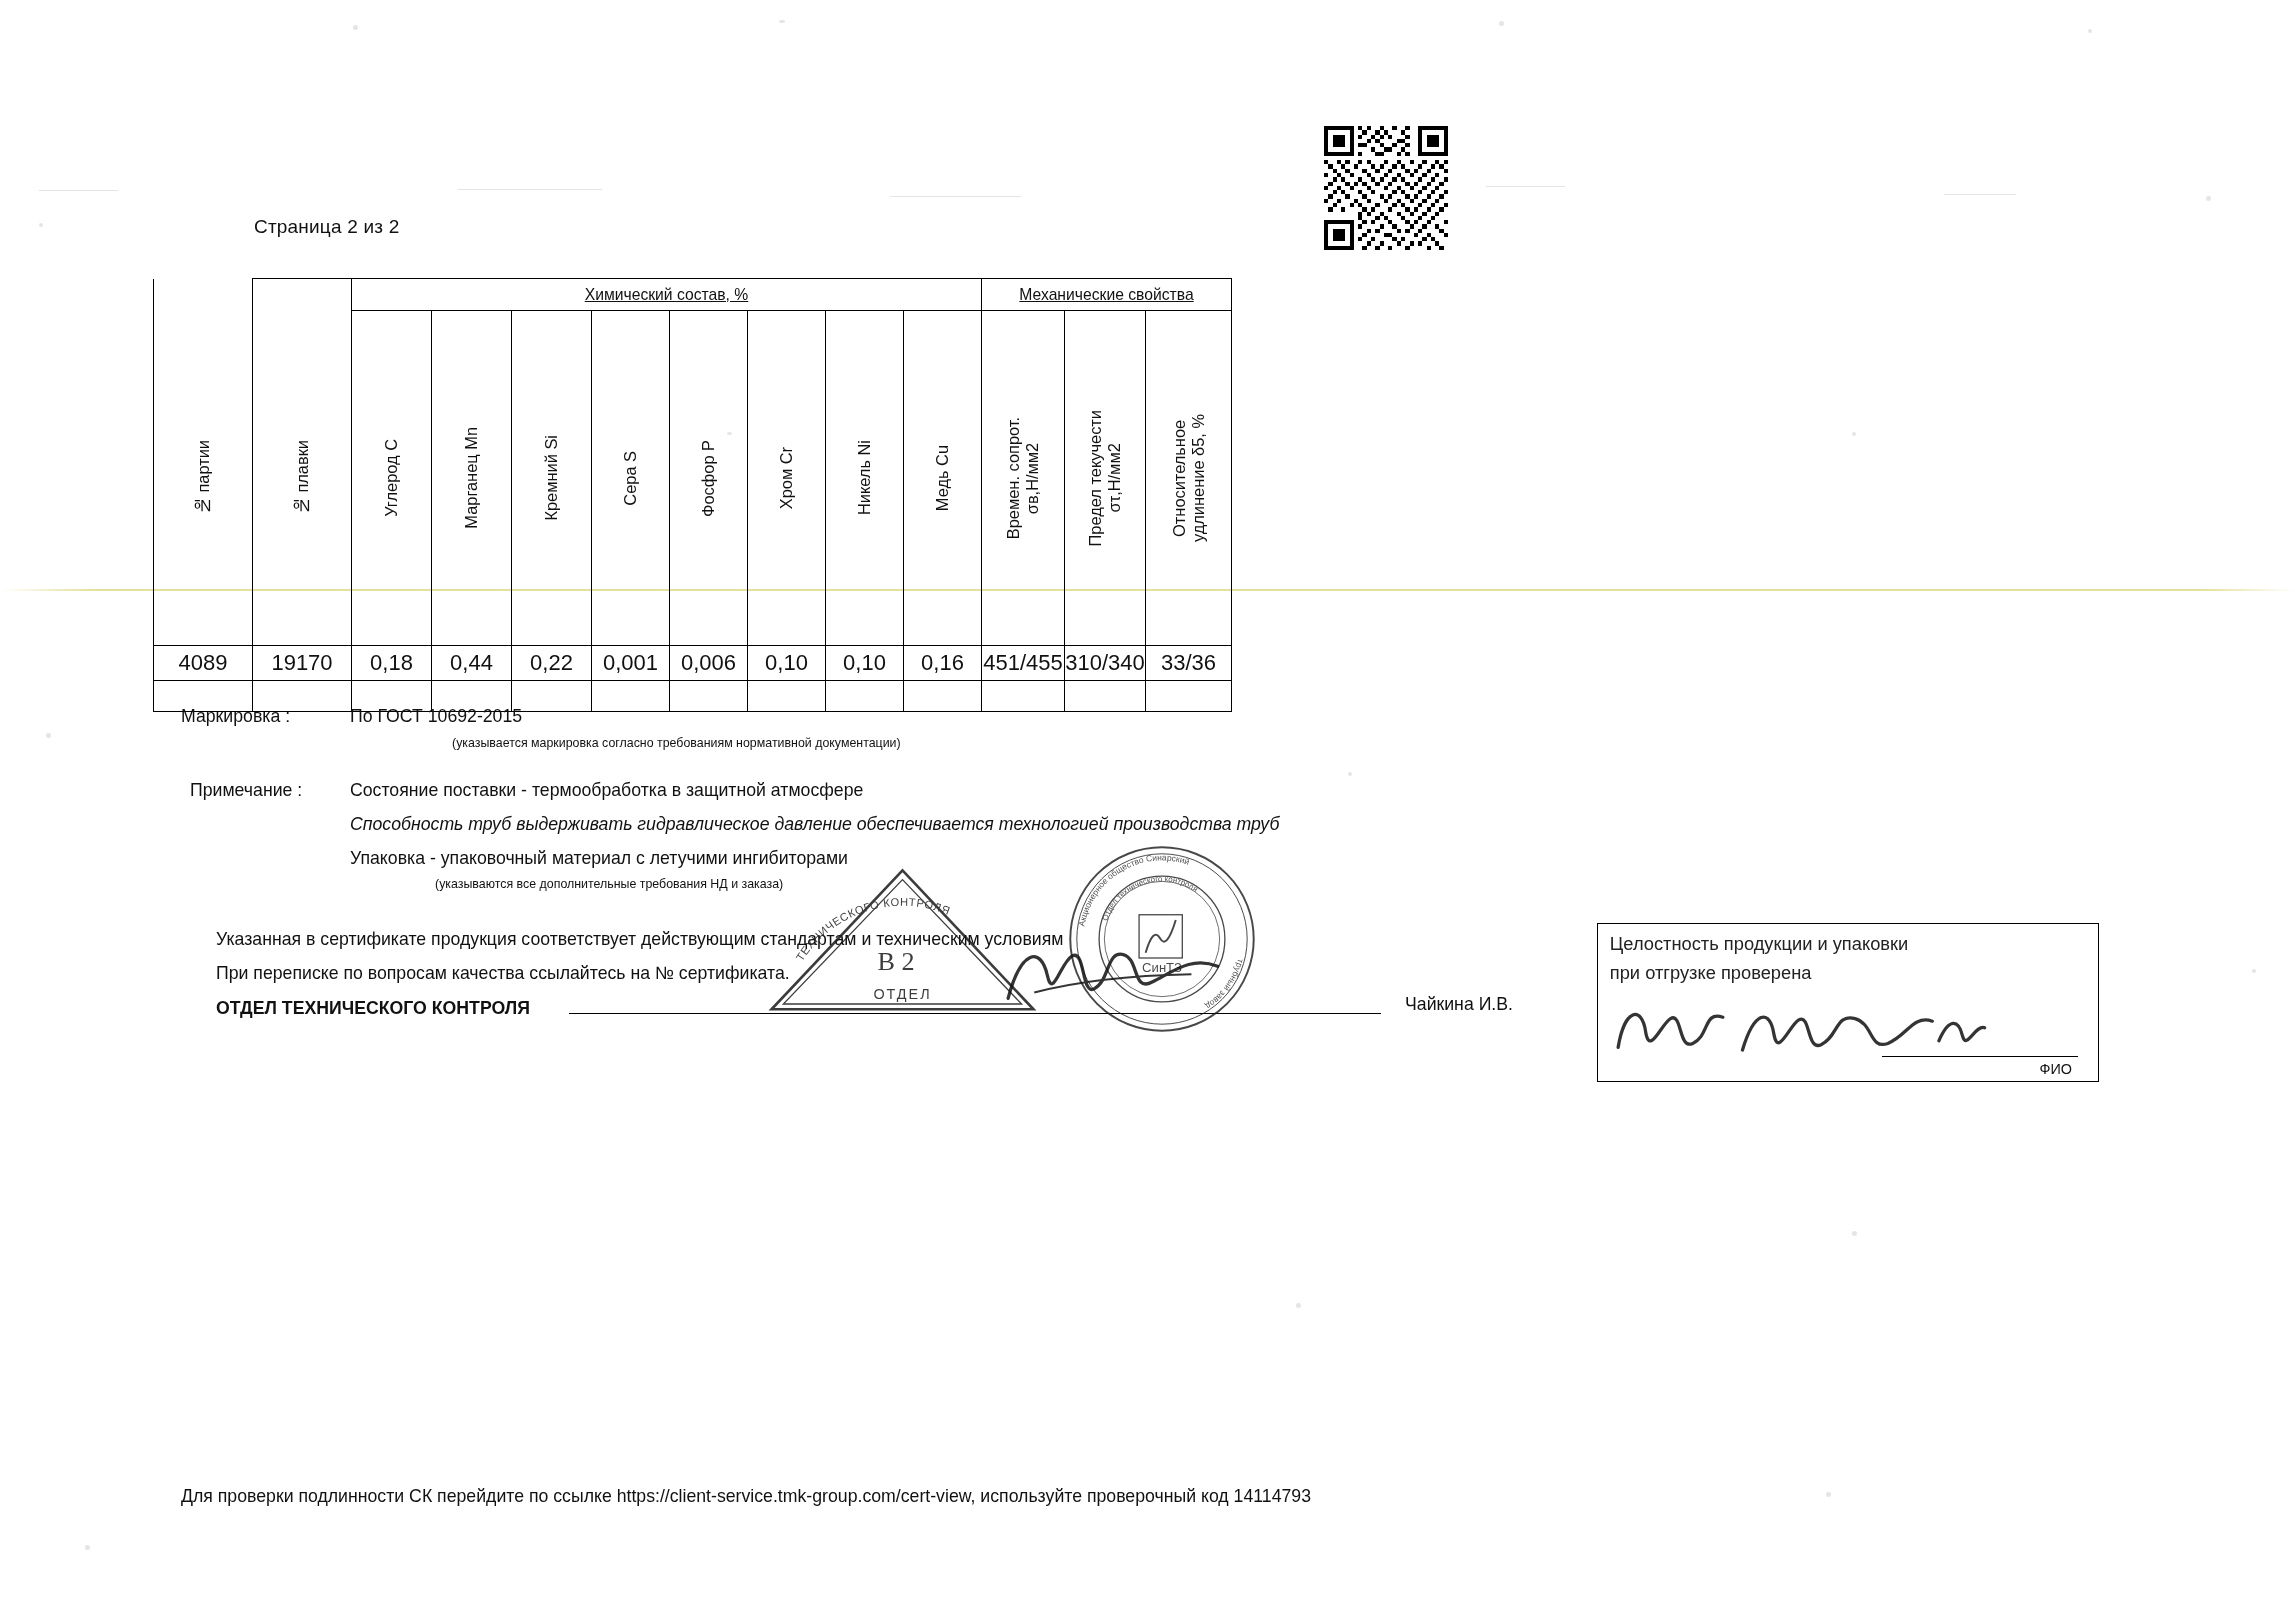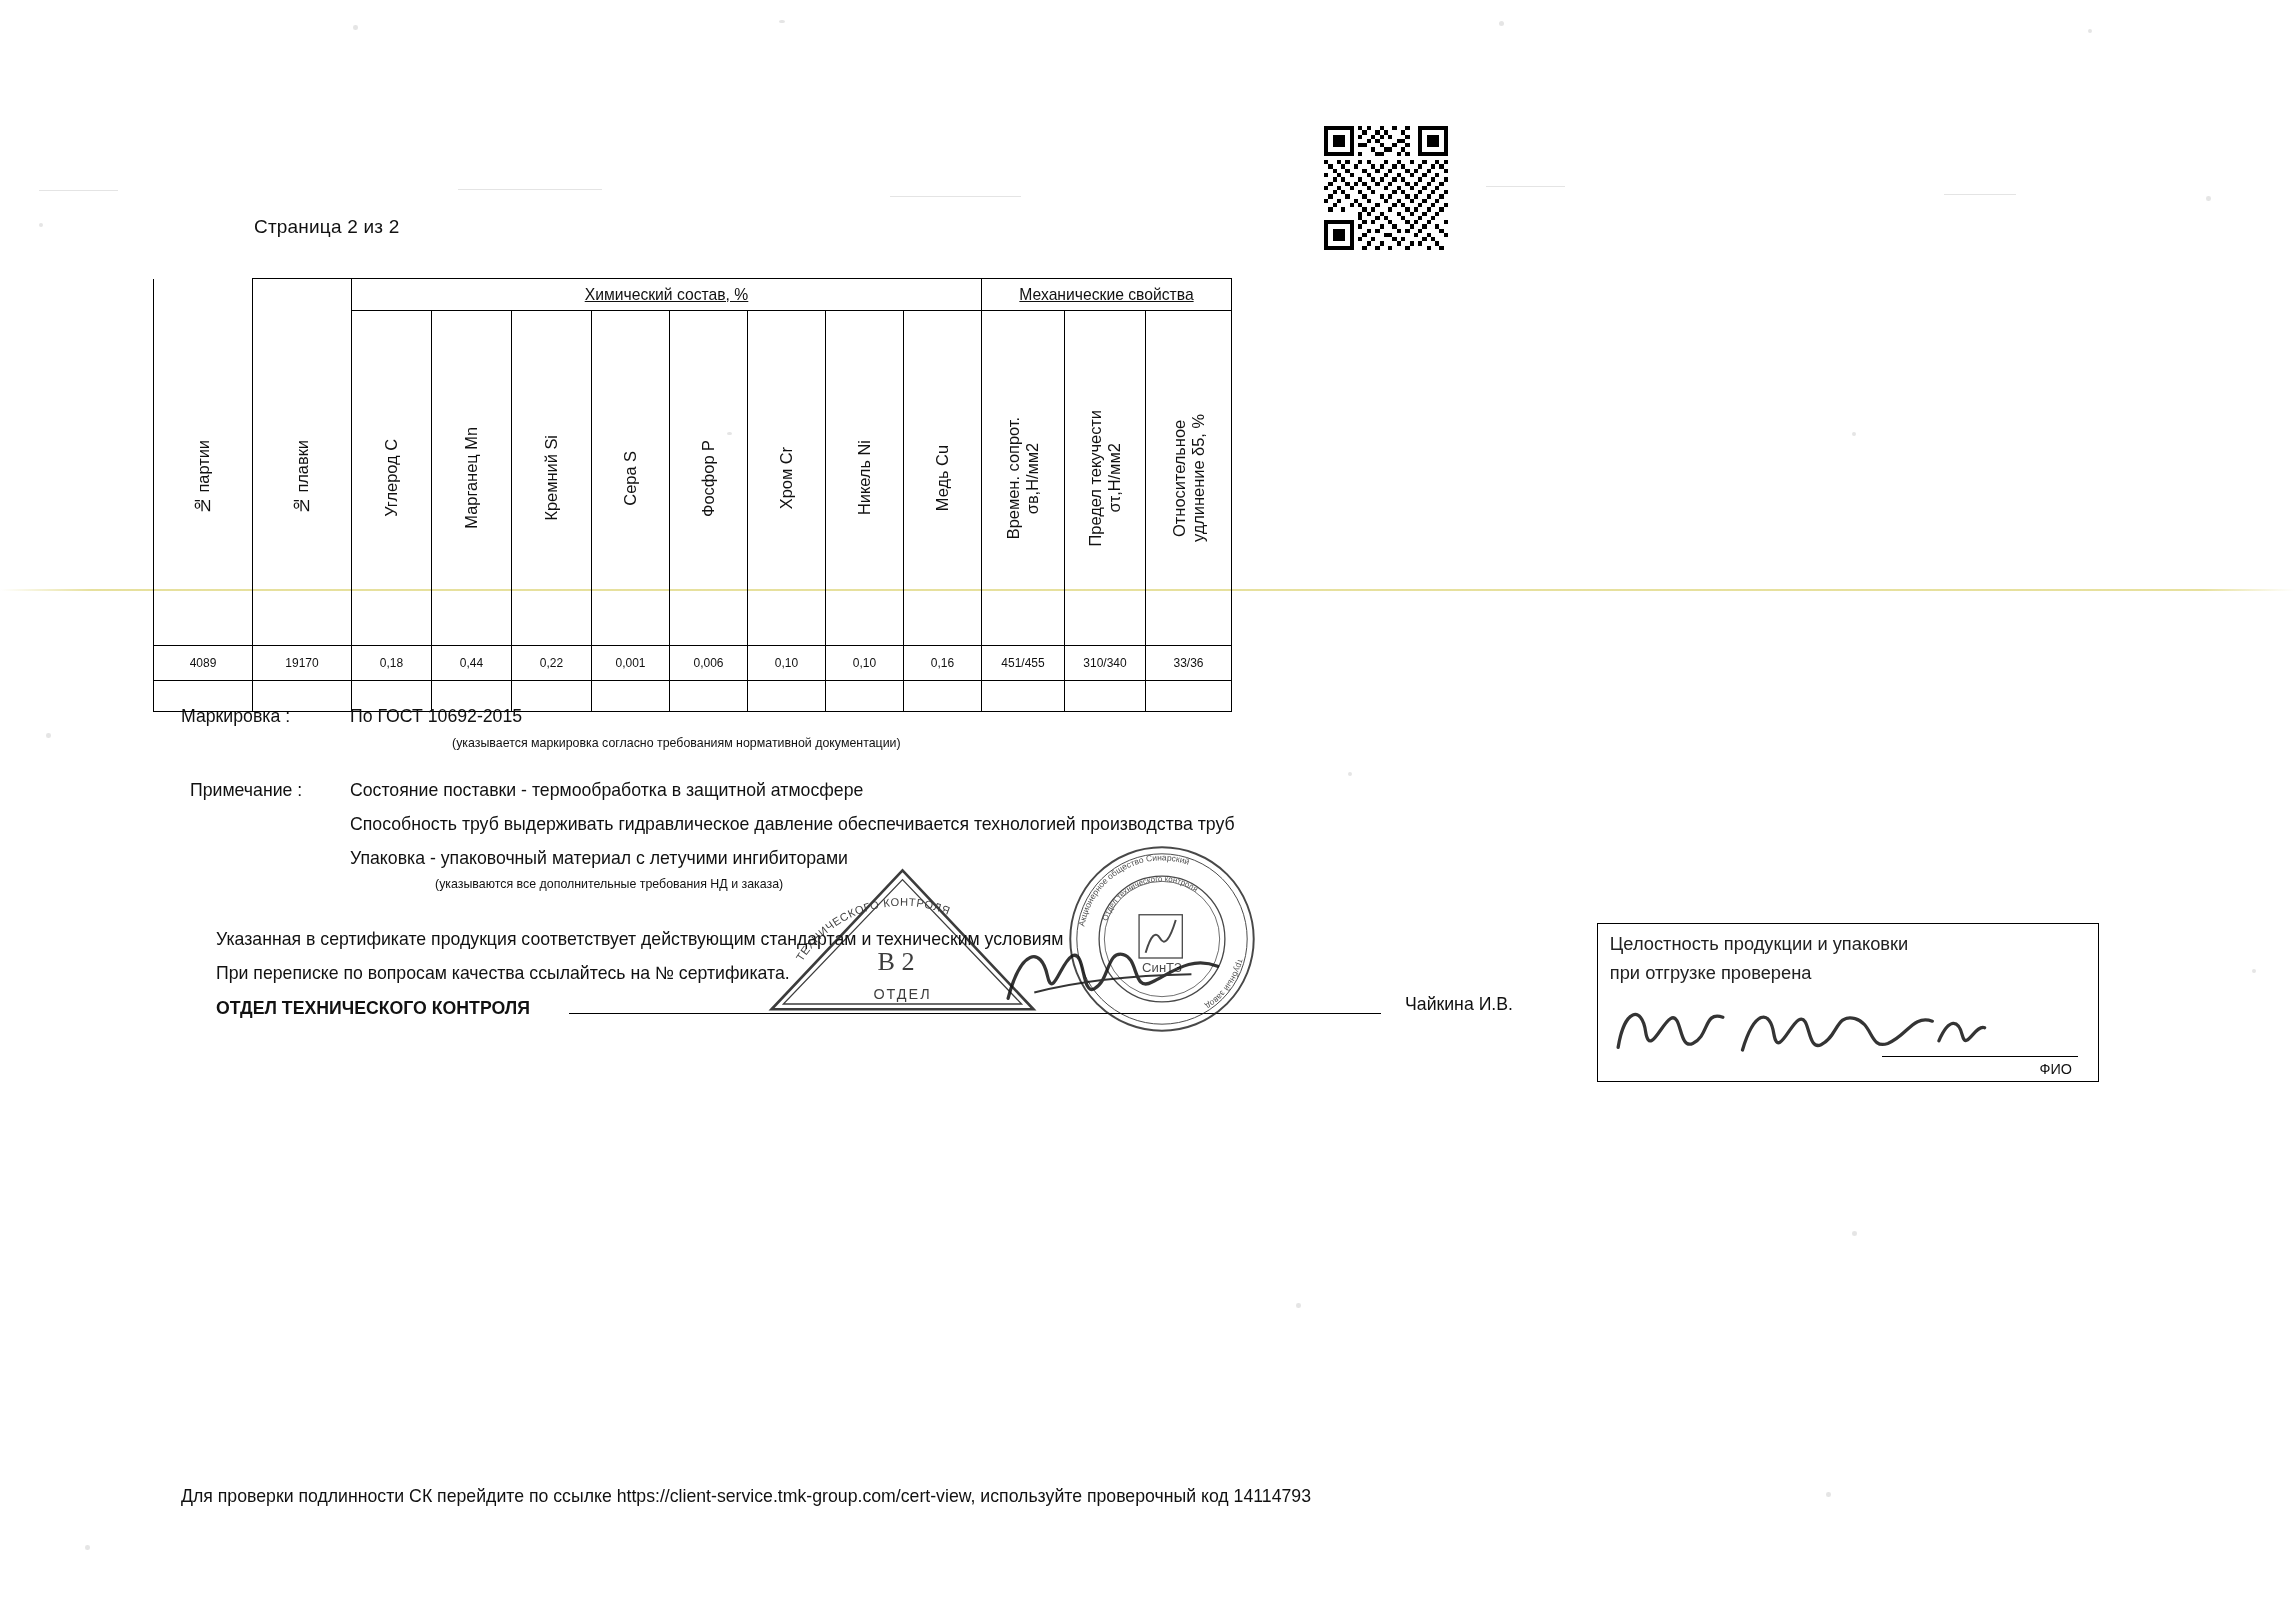--- a/index.html
+++ b/index.html
@@ -83,21 +83,21 @@
     writing-mode: vertical-rl;
     transform: rotate(180deg);
     margin: 0 auto;
     font-size: 16.4px;
     line-height: 1.15;
     white-space: pre-line;
     text-align: center;
   }
   .data-row td {
     height: 34px;
-    font-size: 12px;
+    font-size: 22px;
   }
   .blank-row td {
     height: 30px;
     border-top: 1.3px solid #000;
   }
   .no-border-top { border-top: none !important; }
   .no-border-bottom { border-bottom: none !important; }
 
   
   .c0 { width: 98px; }
@@ -551,21 +551,21 @@
   </tr>
 </tbody>
   </table>
 
 <div class="lbl" style="left:181px; top:706px;">Маркировка :</div>
 <div class="val" style="left:350px; top:706px;">По ГОСТ 10692-2015</div>
 <div class="small-note" style="left:452px; top:736px;">(указывается маркировка согласно требованиям нормативной документации)</div>
 
 <div class="lbl" style="left:190px; top:780px;">Примечание :</div>
 <div class="val" style="left:350px; top:780px;">Состояние поставки  - термообработка в защитной атмосфере</div>
-<div class="val" style="left:350px; top:814px;">Способность труб выдерживать гидравлическое давление обеспечивается технологией производства труб</div>
+<div class="val" style="left:350px; top:814px;font-style:italic;">Способность труб выдерживать гидравлическое давление обеспечивается технологией производства труб</div>
 <div class="val" style="left:350px; top:848px;">Упаковка - упаковочный материал с летучими ингибиторами</div>
 <div class="small-note" style="left:435px; top:877px;text-align:center;">(указываются все дополнительные требования НД и заказа)</div>
 
 <div class="statement" style="left:204px; top:929px;">Указанная в сертификате продукция соответствует действующим стандартам и техническим условиям</div>
 <div class="statement" style="left:204px; top:963px;">При переписке по вопросам качества ссылайтесь на № сертификата.</div>
 <div class="statement bold" style="left:204px; top:998px;">ОТДЕЛ ТЕХНИЧЕСКОГО КОНТРОЛЯ</div>
 <div class="sig-line" style="left:569px; top:1013px; width:812px;"></div>
 <div class="statement" style="left:1393px; top:994px;">Чайкина И.В.</div>
 
 <div class="tri-stamp">

